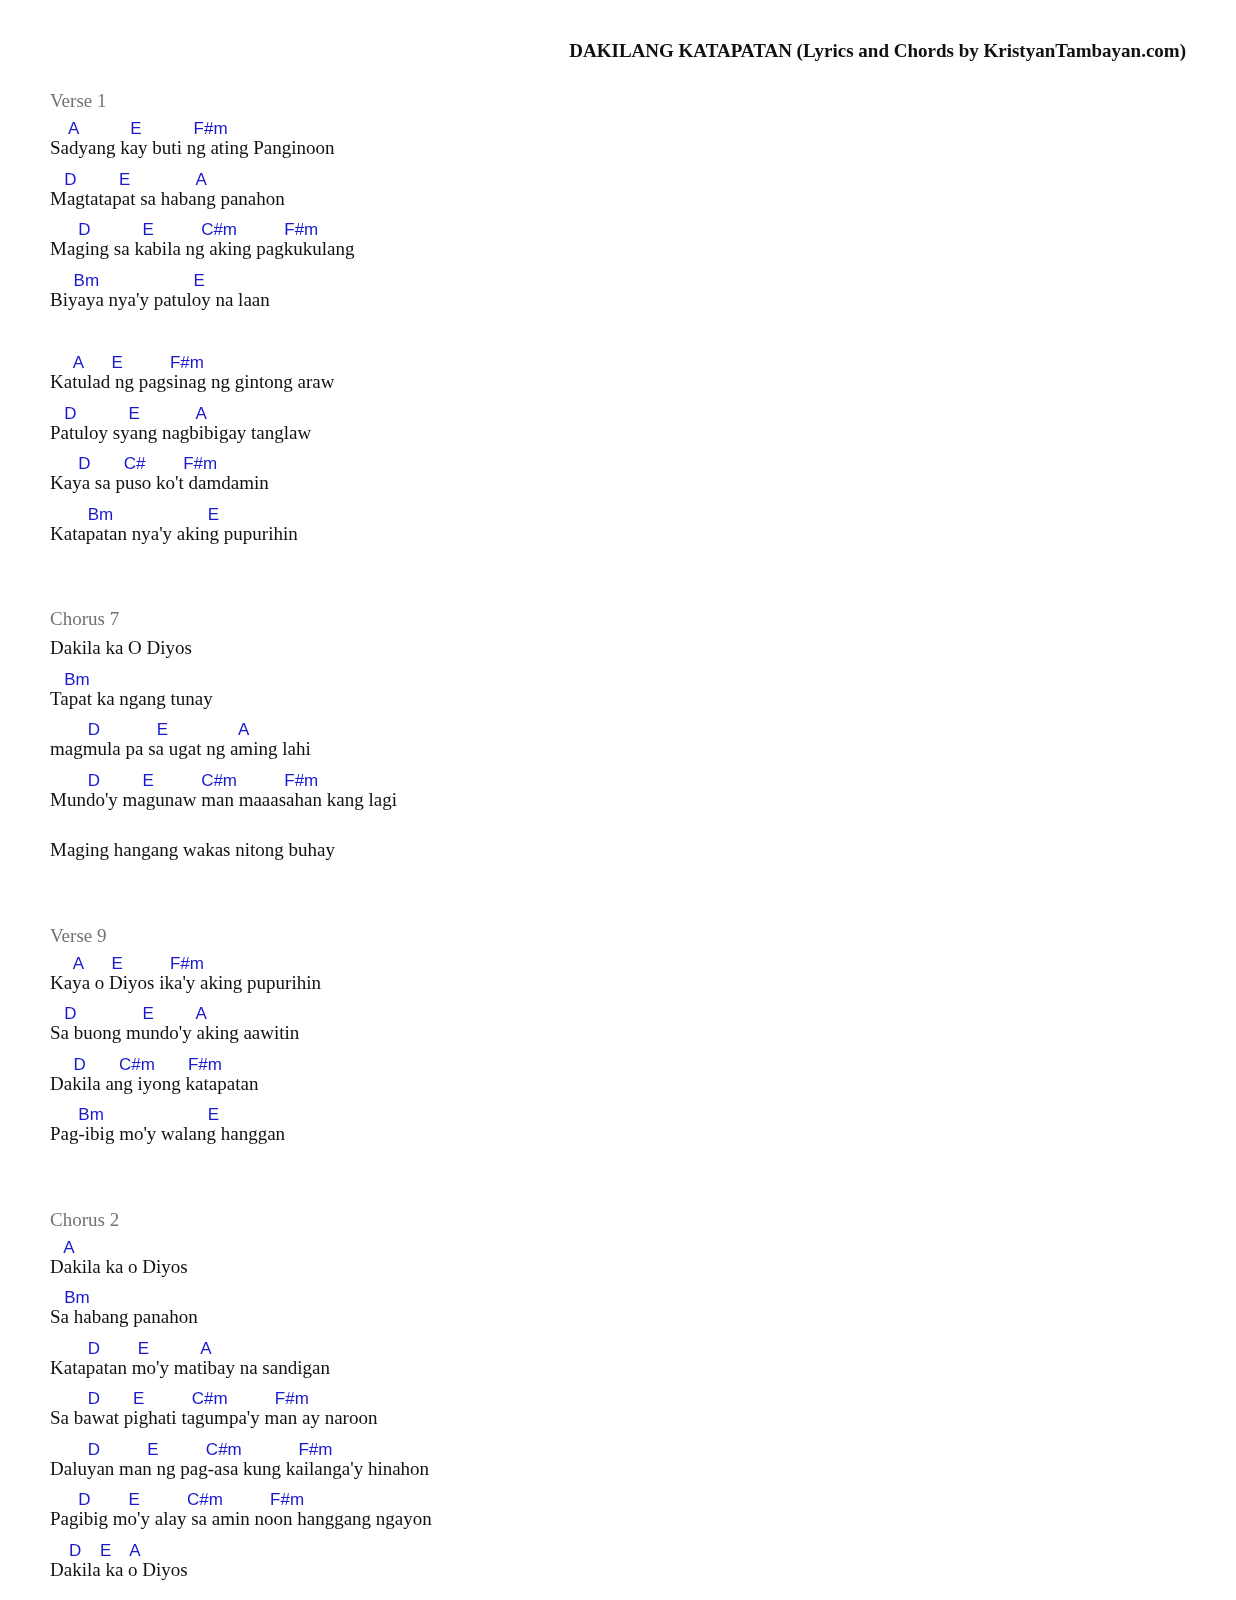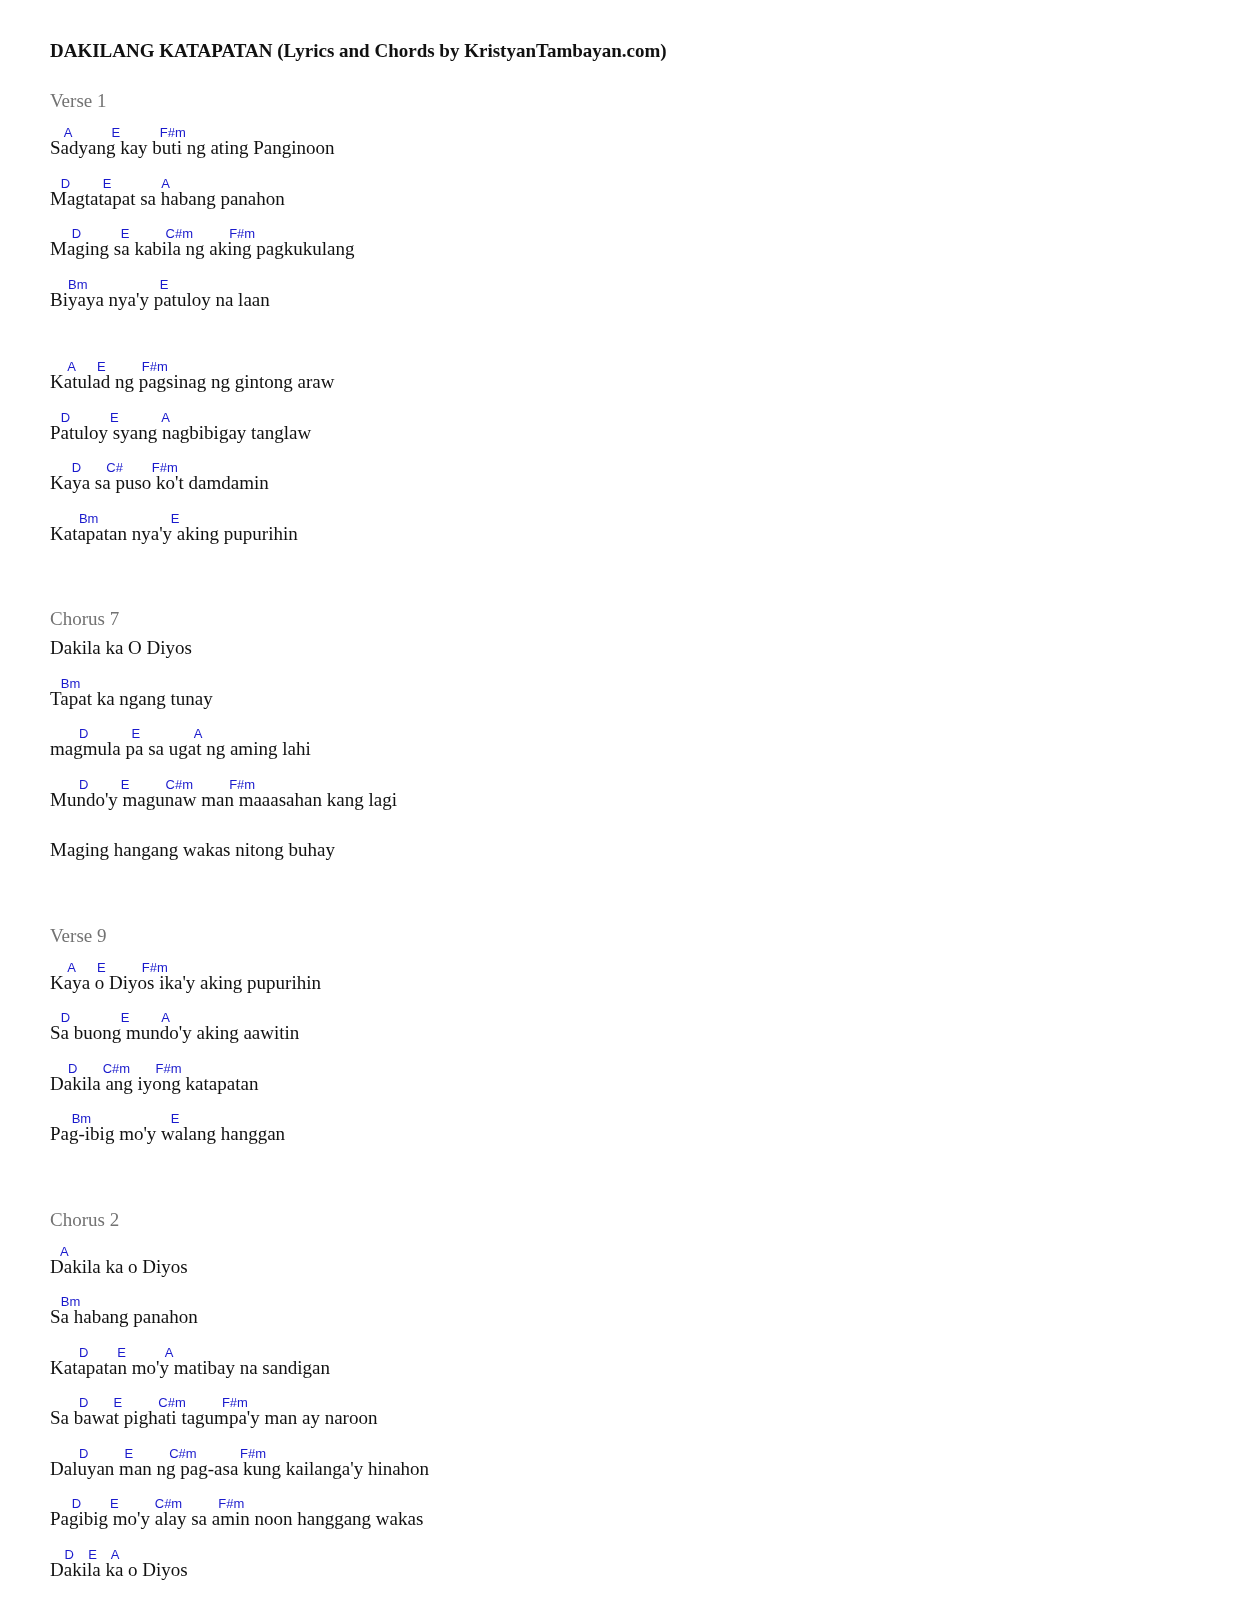--- a/index.html
+++ b/index.html
@@ -10,20 +10,21 @@
       color: #111;
       padding: 40px 50px;
       width: 1236px;
       min-height: 1600px;
     }
     .title {
       font-size: 19px;
       font-weight: bold;
       margin-bottom: 28px;
       color: #111;
+      text-align: right;
     }
     .section-label {
       font-size: 19px;
       font-weight: normal;
       margin-top: 24px;
       margin-bottom: 4px;
       color: #737373;
     }
     .lyric-block {
       margin-bottom: 4px;
@@ -33,24 +34,24 @@
       position: relative;
       line-height: 1.5;
       padding-top: 18px;
     }
     .lyric-line .lyric-text {
       font-size: 19px;
       color: #111;
     }
     .chords-row {
       position: absolute;
-      top: 10px;
+      top: 4px;
       left: 0;
       width: 100%;
-      font-size: 13px;
+      font-size: 17px;
       color: #1a1acc;
       font-family: Arial, sans-serif;
       font-weight: normal;
       line-height: 1.1;
       white-space: pre;
     }
     .no-chord {
       padding-top: 0;
     }
     .blank-line {
@@ -143,19 +144,19 @@
       <div class="lyric-block">
         <div class="lyric-line"><div class="chords-row">        D        E           A</div><span class="lyric-text">Katapatan mo'y matibay na sandigan</span></div>
       </div>
       <div class="lyric-block">
         <div class="lyric-line"><div class="chords-row">        D       E          C#m          F#m</div><span class="lyric-text">Sa bawat pighati tagumpa'y man ay naroon</span></div>
       </div>
       <div class="lyric-block">
         <div class="lyric-line"><div class="chords-row">        D          E          C#m            F#m</div><span class="lyric-text">Daluyan man ng pag-asa kung kailanga'y hinahon</span></div>
       </div>
       <div class="lyric-block">
-        <div class="lyric-line"><div class="chords-row">      D        E          C#m          F#m</div><span class="lyric-text">Pagibig mo'y alay sa amin noon hanggang wakas</span></div>
+        <div class="lyric-line"><div class="chords-row">      D        E          C#m          F#m</div><span class="lyric-text">Pagibig mo'y alay sa amin noon hanggang ngayon</span></div>
       </div>
       <div class="lyric-block">
         <div class="lyric-line"><div class="chords-row">    D    E    A</div><span class="lyric-text">Dakila ka o Diyos</span></div>
       </div>
     </div>
   </div>
 
 </body></html>

